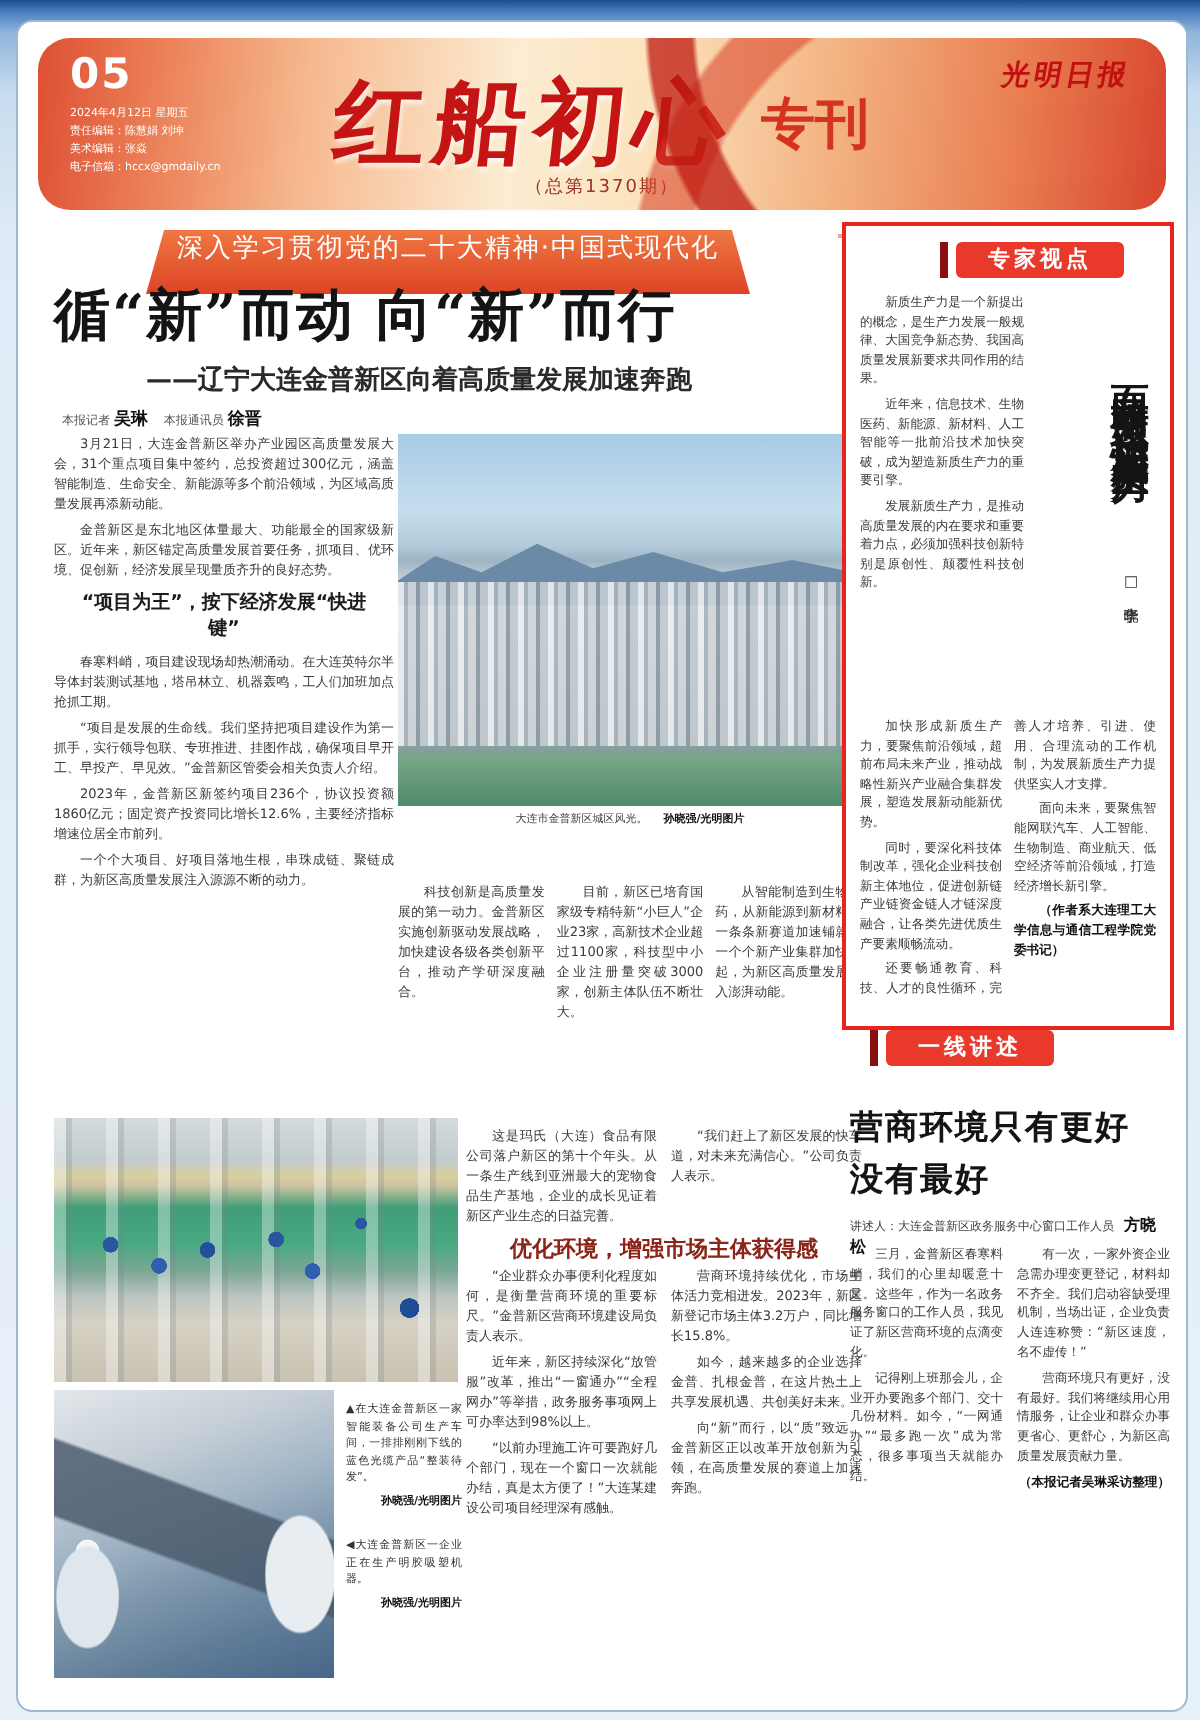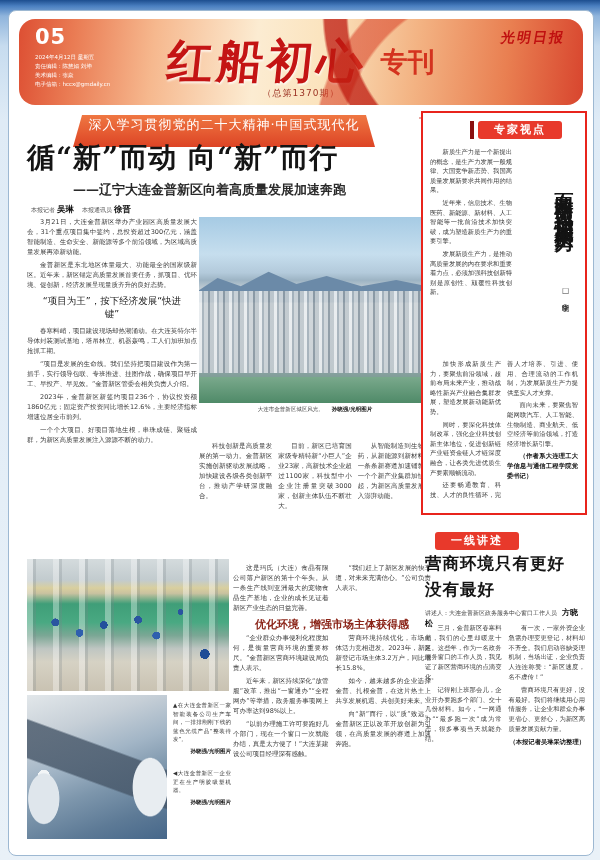--- a/index.html
+++ b/index.html
@@ -35,21 +35,21 @@
     color:#fff;font-size:13px;font-weight:normal;text-align:center;line-height:20px;letter-spacing:1px;}
   .ornament{position:absolute;right:0px;top:10px;width:18px;height:46px;border-top:2px solid #e9a6a0;border-right:2px solid #e9a6a0;}
   .ornament::before{content:"";position:absolute;right:3px;top:3px;width:8px;height:16px;border:1.5px solid #eebbb4;}
   .headline{position:absolute;left:2px;top:32px;font-family:"DejaVu Serif",serif;font-size:28px;font-weight:bold;color:#141414;letter-spacing:1px;white-space:nowrap;}
   .subheadline{position:absolute;left:4px;top:74px;font-size:13px;font-weight:bold;color:#2a2a2a;margin-left:44px;}
   .byline{position:absolute;left:6px;top:97px;font-size:6px;color:#555;}
   .byline b{font-size:8.5px;color:#111;margin:0 6px 0 2px;}
 
   .bodytext p{margin:0 0 3px 0;text-indent:2em;font-size:6.5px;line-height:10px;color:#3a3a3a;text-align:justify;}
   .colA{position:absolute;left:2px;top:110px;width:170px;height:340px;overflow:hidden;}
-  .colSubhead{font-size:9.5px;font-weight:normal;color:#1c1c1c;text-align:center;margin:5px 12px 5px;}
+  .colSubhead{font-size:9.5px;font-weight:bold;color:#1c1c1c;text-align:center;margin:5px 12px 5px;}
 
   .cityPhoto{position:absolute;left:174px;top:110px;width:232px;height:186px;overflow:hidden;background:linear-gradient(180deg,#a6cbe4 0%,#c6deee 20%,#b3cadb 30%,#9db4c4 34%,#cdd4d8 40%,#b7c0c7 60%,#9aa8b2 78%,#6d9684 92%,#55876f 100%);}
   .mountain{position:absolute;left:0;top:24%;width:100%;height:22%;background:#6b8aa8;
     clip-path:polygon(0 70%,8% 40%,18% 60%,30% 25%,42% 55%,55% 35%,70% 60%,85% 45%,100% 62%,100% 100%,0 100%);}
   .cityBand{position:absolute;left:0;top:40%;width:100%;height:44%;
     background:repeating-linear-gradient(90deg,#eef1f3 0 3px,#a9b5be 3px 5px,#d2d8dc 5px 9px,#8e9ba5 9px 11px,#c4ccd1 11px 15px);opacity:.9;}
   .shore{position:absolute;left:0;bottom:0;width:100%;height:14%;background:linear-gradient(180deg,#7aa98c,#4f8a68);}
   .photoCaption{position:absolute;left:174px;top:299px;width:232px;font-size:5.5px;color:#444;text-align:center;}
   .photoCaption b{color:#111;margin-left:8px;}
 
@@ -91,21 +91,21 @@
   .expTag{left:8px;top:8px;margin-left:39px;}
   .expTop{position:absolute;left:7px;top:34px;width:148px;height:206px;display:flex;overflow:hidden;}
   .expText{width:82px;overflow:hidden;}
   .expText p,.expBottom p{margin:0 0 3px 0;text-indent:2em;font-size:6.3px;line-height:9.6px;color:#3a3a3a;text-align:justify;}
   .expTitle{flex:1;writing-mode:vertical-rl;font-family:"DejaVu Serif",serif;font-weight:bold;color:#141414;padding-left:2px;}
   .expTitle .t1{font-size:19px;padding-top:30px;letter-spacing:3px;}
   .expTitle .t2{font-size:19px;margin-left:6px;letter-spacing:2px;}
   .expTitle .au{font-size:7.5px;font-weight:normal;color:#333;padding-top:62px;margin-left:5px;}
   .expBottom{position:absolute;left:7px;top:246px;width:148px;height:146px;column-count:2;column-gap:6px;overflow:hidden;}
   .fnote{font-weight:bold;color:#111 !important;}
-  .storyTag{left:14px;top:425px;flex-direction:column;}
+  .storyTag{left:14px;top:408px;}
   .storyTitle{position:absolute;left:4px;top:444px;width:160px;font-size:16.5px;font-weight:bold;color:#141414;line-height:26px;letter-spacing:1px;}
   .storyByline{position:absolute;left:4px;top:500px;width:160px;font-size:6px;color:#444;}
   .storyByline b{font-size:8px;color:#111;margin-left:5px;}
   .storyCols{position:absolute;left:4px;top:516px;width:160px;height:222px;column-count:2;column-gap:7px;overflow:hidden;}
   .storyCols p{margin:0 0 3px 0;text-indent:2em;font-size:6.3px;line-height:9.8px;color:#3a3a3a;text-align:justify;}
   .storyCols p.fnote{text-align:right;text-indent:0;}
 </style>
 </head>
 <body>
 

